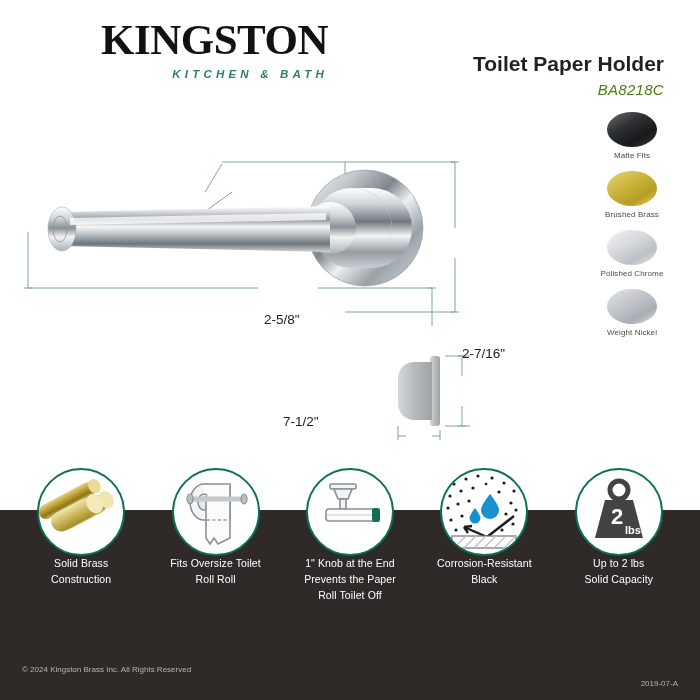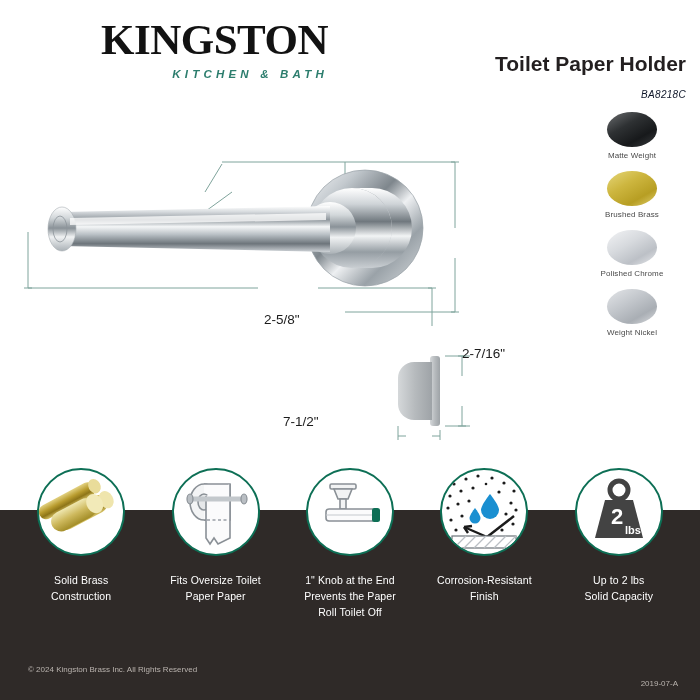--- a/index.html
+++ b/index.html
@@ -26,26 +26,26 @@
     font-family:"Liberation Sans", sans-serif;
     font-size:11.5px;
     font-weight:700;
     letter-spacing:4.2px;
     color:#2c7d6d;
     margin-top:7px;
     padding-left:38px;
     font-style:italic;
   }
 
-  .title-block{position:absolute;right:14px;top:52px;text-align:right;}
+  .title-block{position:absolute;right:36px;top:52px;text-align:right;}
   .prod-title{
     font-size:21px;font-weight:700;color:#231f20;line-height:1.1;
   }
   .prod-model{
-    font-size:10px;font-style:italic;color:#0f172a;margin-top:14px;
+    font-size:15px;font-style:italic;color:#4d7c0f;margin-top:6px;
     letter-spacing:.3px;
   }
 
   
   .swatches{position:absolute;right:8px;top:112px;width:120px;}
   .swatch-item{text-align:center;margin-bottom:11px;}
   .swatch-ell{
     width:50px;height:35px;border-radius:50%;margin:0 auto;
     position:relative;
   }
@@ -80,27 +80,27 @@
     padding:0 14px;box-sizing:border-box;
   }
   .feature{width:124px;text-align:center;}
   .fcircle{
     width:88px;height:88px;border-radius:50%;
     background:#ffffff;border:2.5px solid #0d6f55;
     margin:0 auto;position:relative;box-sizing:border-box;
     overflow:hidden;
   }
   .flabel{
-    margin-top:17px;color:#ffffff;font-size:10.5px;line-height:1.5;
+    color:#ffffff;font-size:10.5px;line-height:1.5;
     letter-spacing:.1px;
   }
 
   
   .footer-left{
-    position:absolute;left:28px;bottom:26px;color:#b9b3ae;font-size:8px;
+    position:absolute;left:22px;bottom:26px;color:#b9b3ae;font-size:8px;
   }
   .footer-right{
     position:absolute;right:22px;bottom:12px;color:#b9b3ae;font-size:8px;
   }
   svg{display:block;}
 </style>
 </head>
 <body>
 
 <div class="page">
@@ -111,21 +111,21 @@
   </div>
 
   <div class="title-block">
     <div class="prod-title">Toilet Paper Holder</div>
     <div class="prod-model">BA8218C</div>
   </div>
 
   <div class="swatches">
     <div class="swatch-item">
       <div class="swatch-ell sw-black"></div>
-      <div class="swatch-label">Matte Weight</div>
+      <div class="swatch-label">Matte Fits</div>
     </div>
     <div class="swatch-item">
       <div class="swatch-ell sw-brass"></div>
       <div class="swatch-label">Brushed Brass</div>
     </div>
     <div class="swatch-item">
       <div class="swatch-ell sw-chrome"></div>
       <div class="swatch-label">Polished Chrome</div>
     </div>
     <div class="swatch-item">
@@ -289,21 +289,21 @@
             <path d="M 56 14 L 56 68 L 44 74 L 40 68 L 36 74 L 32 68 L 32 26" fill="#fbfbfc"></path>
             <line x1="16" y1="29" x2="70" y2="29" stroke-width="5" stroke="#c3c8cc"></line>
             <ellipse cx="16" cy="29" rx="3" ry="5" fill="#b9bec3" stroke="#8a9096" stroke-width="1.2"></ellipse>
             <ellipse cx="70" cy="29" rx="3" ry="5" fill="#b9bec3" stroke="#8a9096" stroke-width="1.2"></ellipse>
           </g>
           <line x1="33" y1="50" x2="56" y2="50" stroke="#9aa0a6" stroke-width="1.4" stroke-dasharray="3 2.5"></line>
         </svg>
       </div>
       <div class="flabel">
         <div>Fits Oversize Toilet</div>
-        <div>Paper Paper</div>
+        <div>Roll Roll</div>
       </div>
     </div>
 
     <div class="feature">
       <div class="fcircle">
         <svg width="84" height="84" viewBox="0 0 84 84">
           <g fill="none" stroke="#8a9096" stroke-width="1.6">
             <rect x="22" y="14" width="26" height="5" rx="1.5" fill="#f2f3f4"></rect>
             <path d="M 26 19 L 44 19 L 40 29 L 30 29 Z" fill="#f2f3f4"></path>
             <rect x="32" y="29" width="6" height="10" fill="#f2f3f4"></rect>
@@ -362,21 +362,21 @@
               <line x1="22" y1="78" x2="34" y2="66"></line>
             <line x1="32" y1="78" x2="44" y2="66"></line>
               <line x1="42" y1="78" x2="54" y2="66"></line>
             <line x1="52" y1="78" x2="64" y2="66"></line>
               <line x1="62" y1="78" x2="74" y2="66"></line>
           </g>
         </svg>
       </div>
       <div class="flabel">
         <div>Corrosion-Resistant</div>
-        <div>Finish</div>
+        <div>Black</div>
       </div>
     </div>
 
     <div class="feature">
       <div class="fcircle">
         <svg width="84" height="84" viewBox="0 0 84 84">
           <circle cx="42" cy="20" r="9" fill="none" stroke="#434343" stroke-width="5"></circle>
           <path d="M 28 30 L 56 30 L 66 68 L 18 68 Z" fill="#434343" rx="4"></path>
           <text x="40" y="54" font-family="Liberation Sans, sans-serif" font-size="22" font-weight="700" fill="#ffffff" text-anchor="middle">2</text>
           <text x="56" y="64" font-family="Liberation Sans, sans-serif" font-size="11" font-weight="700" fill="#ffffff" text-anchor="middle">lbs</text>

